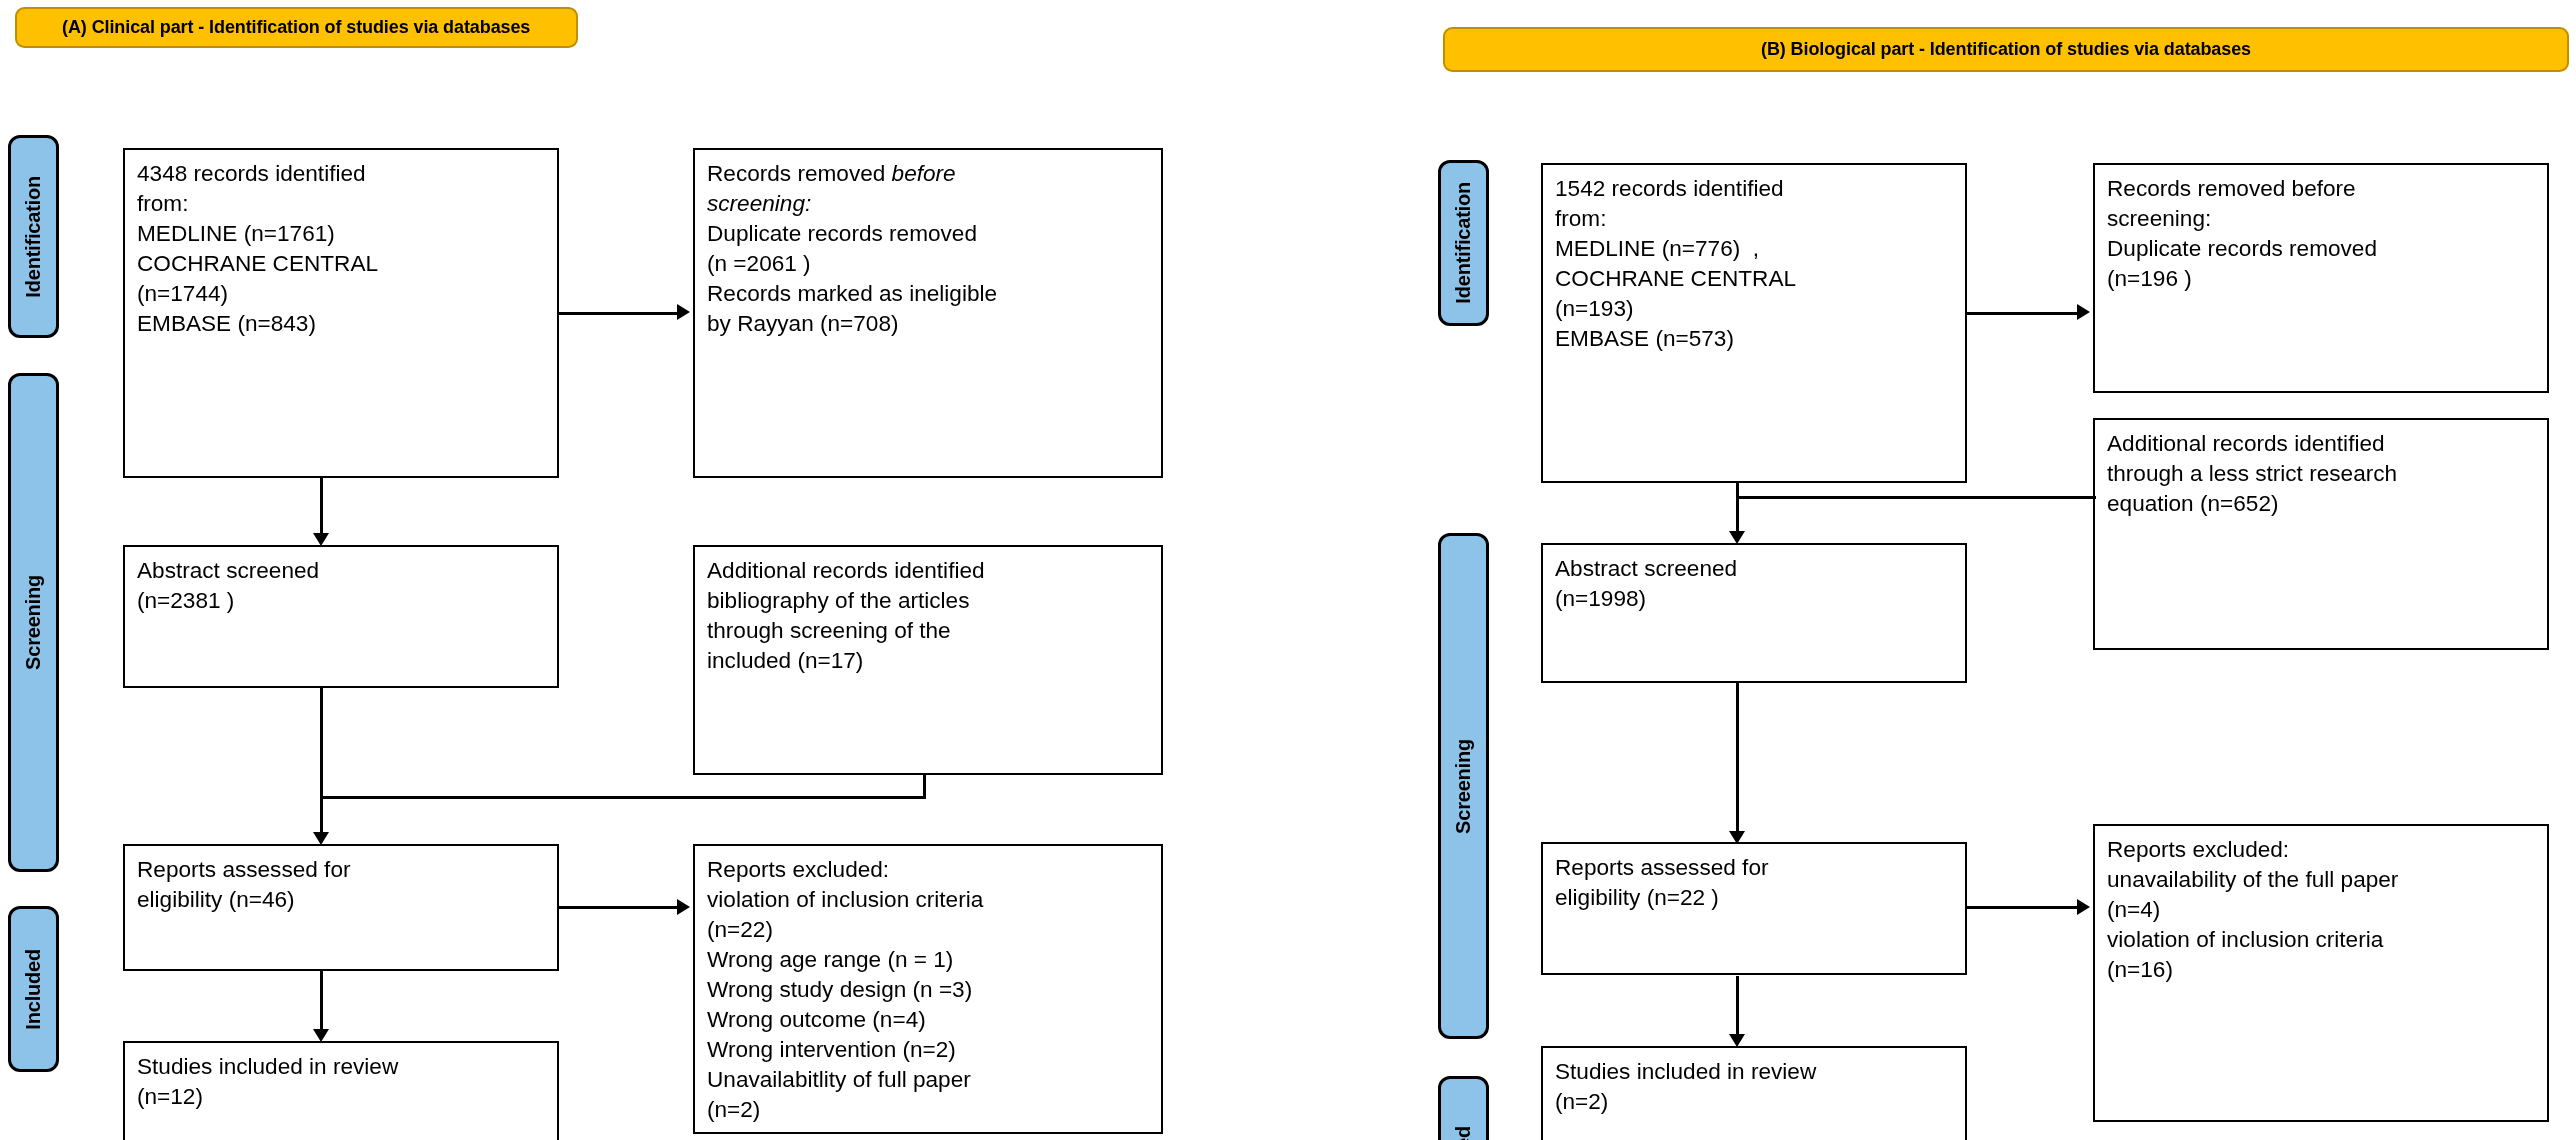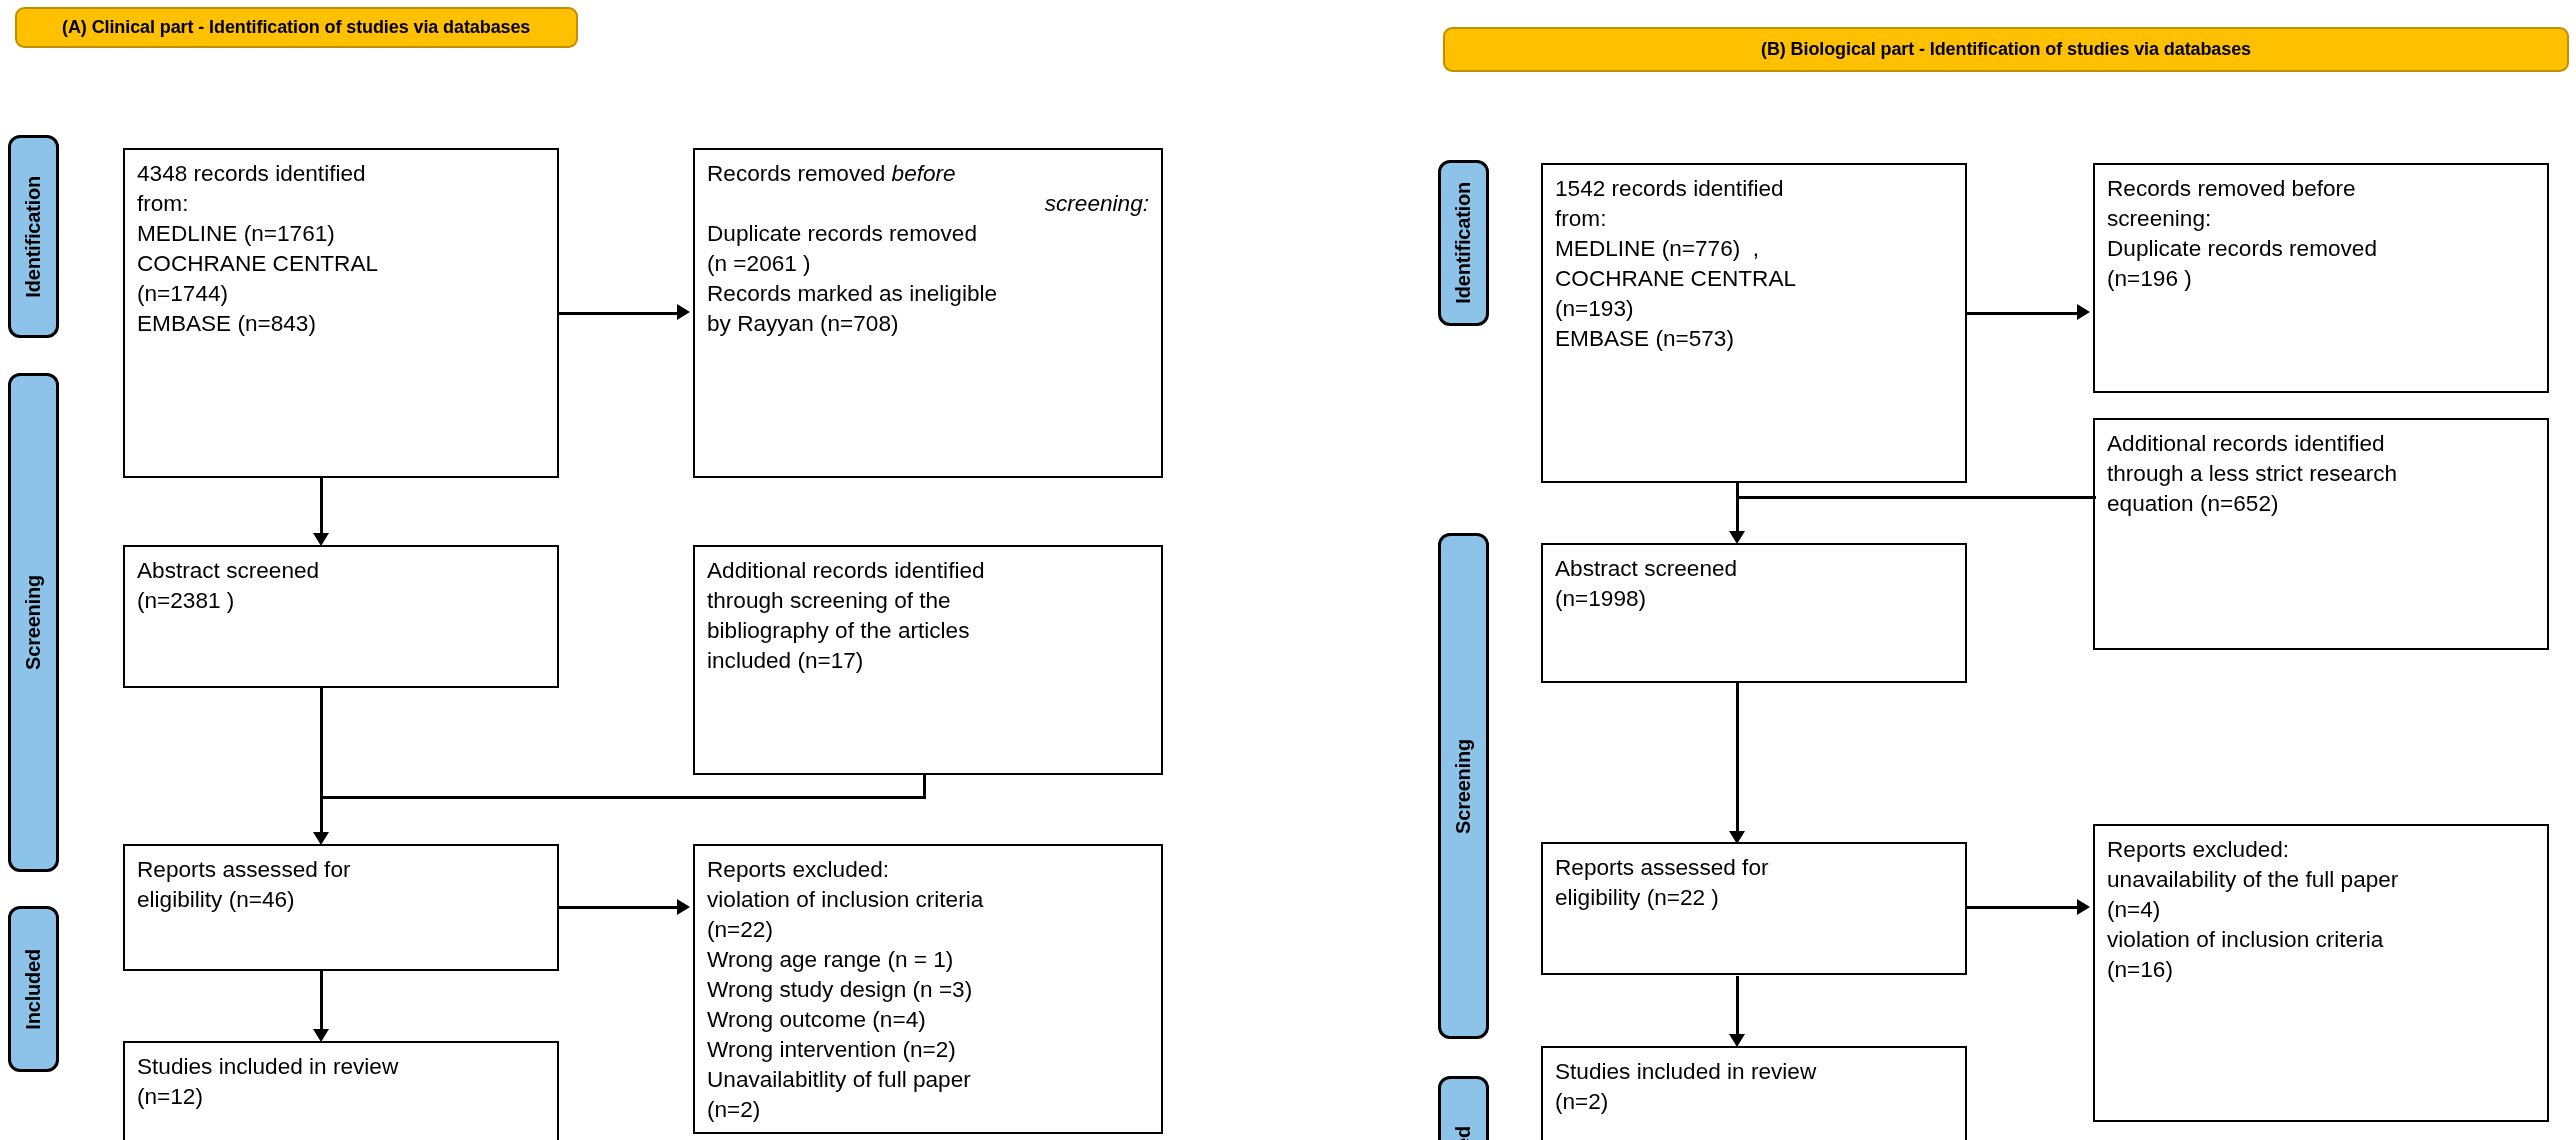--- a/index.html
+++ b/index.html
@@ -79,21 +79,21 @@
   }
   .box .line {
     font-size: 22.6px;
     line-height: 30px;
     white-space: pre;
   }
   .box.top-aligned {
     justify-content: flex-start;
     padding-top: 9.3px;
   }
-  .ital { font-style: italic; text-align: right; }
+  .ital { font-style: italic; }
 
   
   .hline, .vline {
     position: absolute;
     background: #000000;
   }
   .hline { height: 2.7px; }
   .vline { width: 2.7px; }
 
   .arrow-down {
@@ -154,22 +154,22 @@
     <div class="vline" style="left:320px; top:478px; height:60px;"></div>
     <div class="arrow-down" style="left:313px; top:533px;"></div>
 
     <div class="box top-aligned" style="left:123px; top:545px; width:436px; height:143px;">
       <div class="line">Abstract screened</div>
       <div class="line">(n=2381 )</div>
     </div>
 
     <div class="box top-aligned" style="left:693px; top:545px; width:470px; height:230px;">
       <div class="line">Additional records identified</div>
+      <div class="line">bibliography of the articles</div>
       <div class="line">through screening of the</div>
-      <div class="line">bibliography of the articles</div>
       <div class="line">included (n=17)</div>
     </div>
 
     <div class="vline" style="left:923px; top:775px; height:24px;"></div>
     <div class="hline" style="left:320px; top:796px; width:606px;"></div>
 
     <div class="vline" style="left:320px; top:688px; height:150px;"></div>
     <div class="arrow-down" style="left:313px; top:832px;"></div>
 
     <div class="box top-aligned" style="left:123px; top:844px; width:436px; height:127px;">

